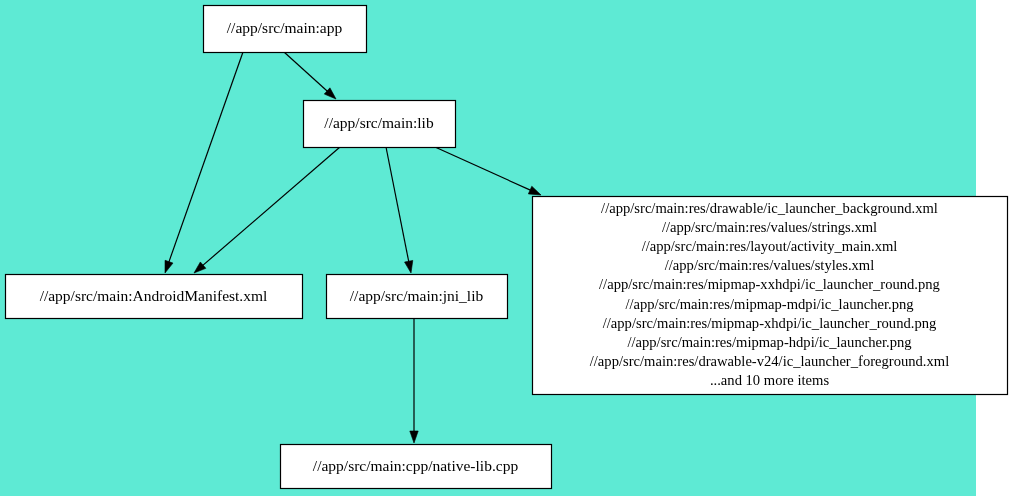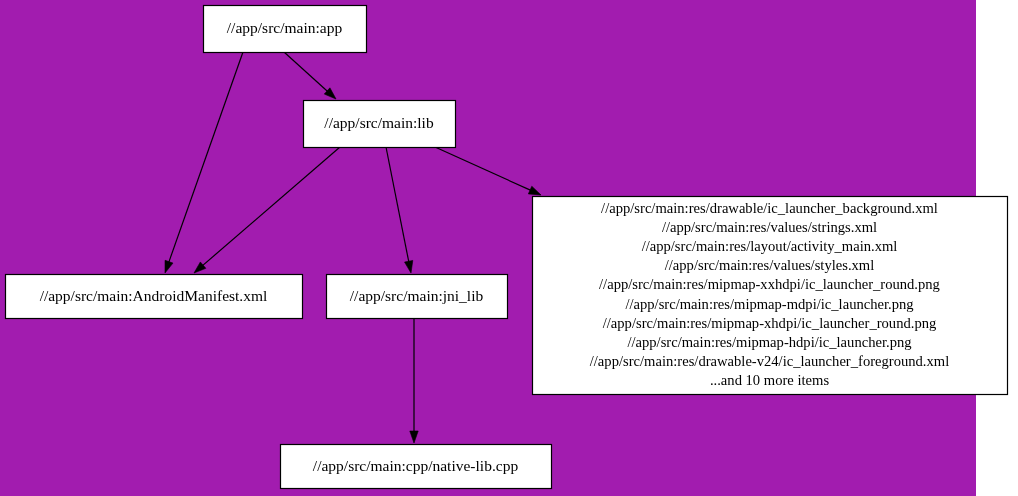--- a/index.html
+++ b/index.html
@@ -10,21 +10,21 @@
   body {
     width: 1018px;
     height: 496px;
     overflow: hidden;
     font-family: "Liberation Serif", "DejaVu Serif", serif;
   }
   #graph-root {
     position: relative;
     width: 976px;
     height: 496px;
-    background: #a21caf;
+    background: #5eead4;
   }
   svg#graph-canvas {
     display: block;
     width: 1018px;
     height: 496px;
   }
   .node-box {
     fill: #ffffff;
     stroke: #000000;
     stroke-width: 1.2;

